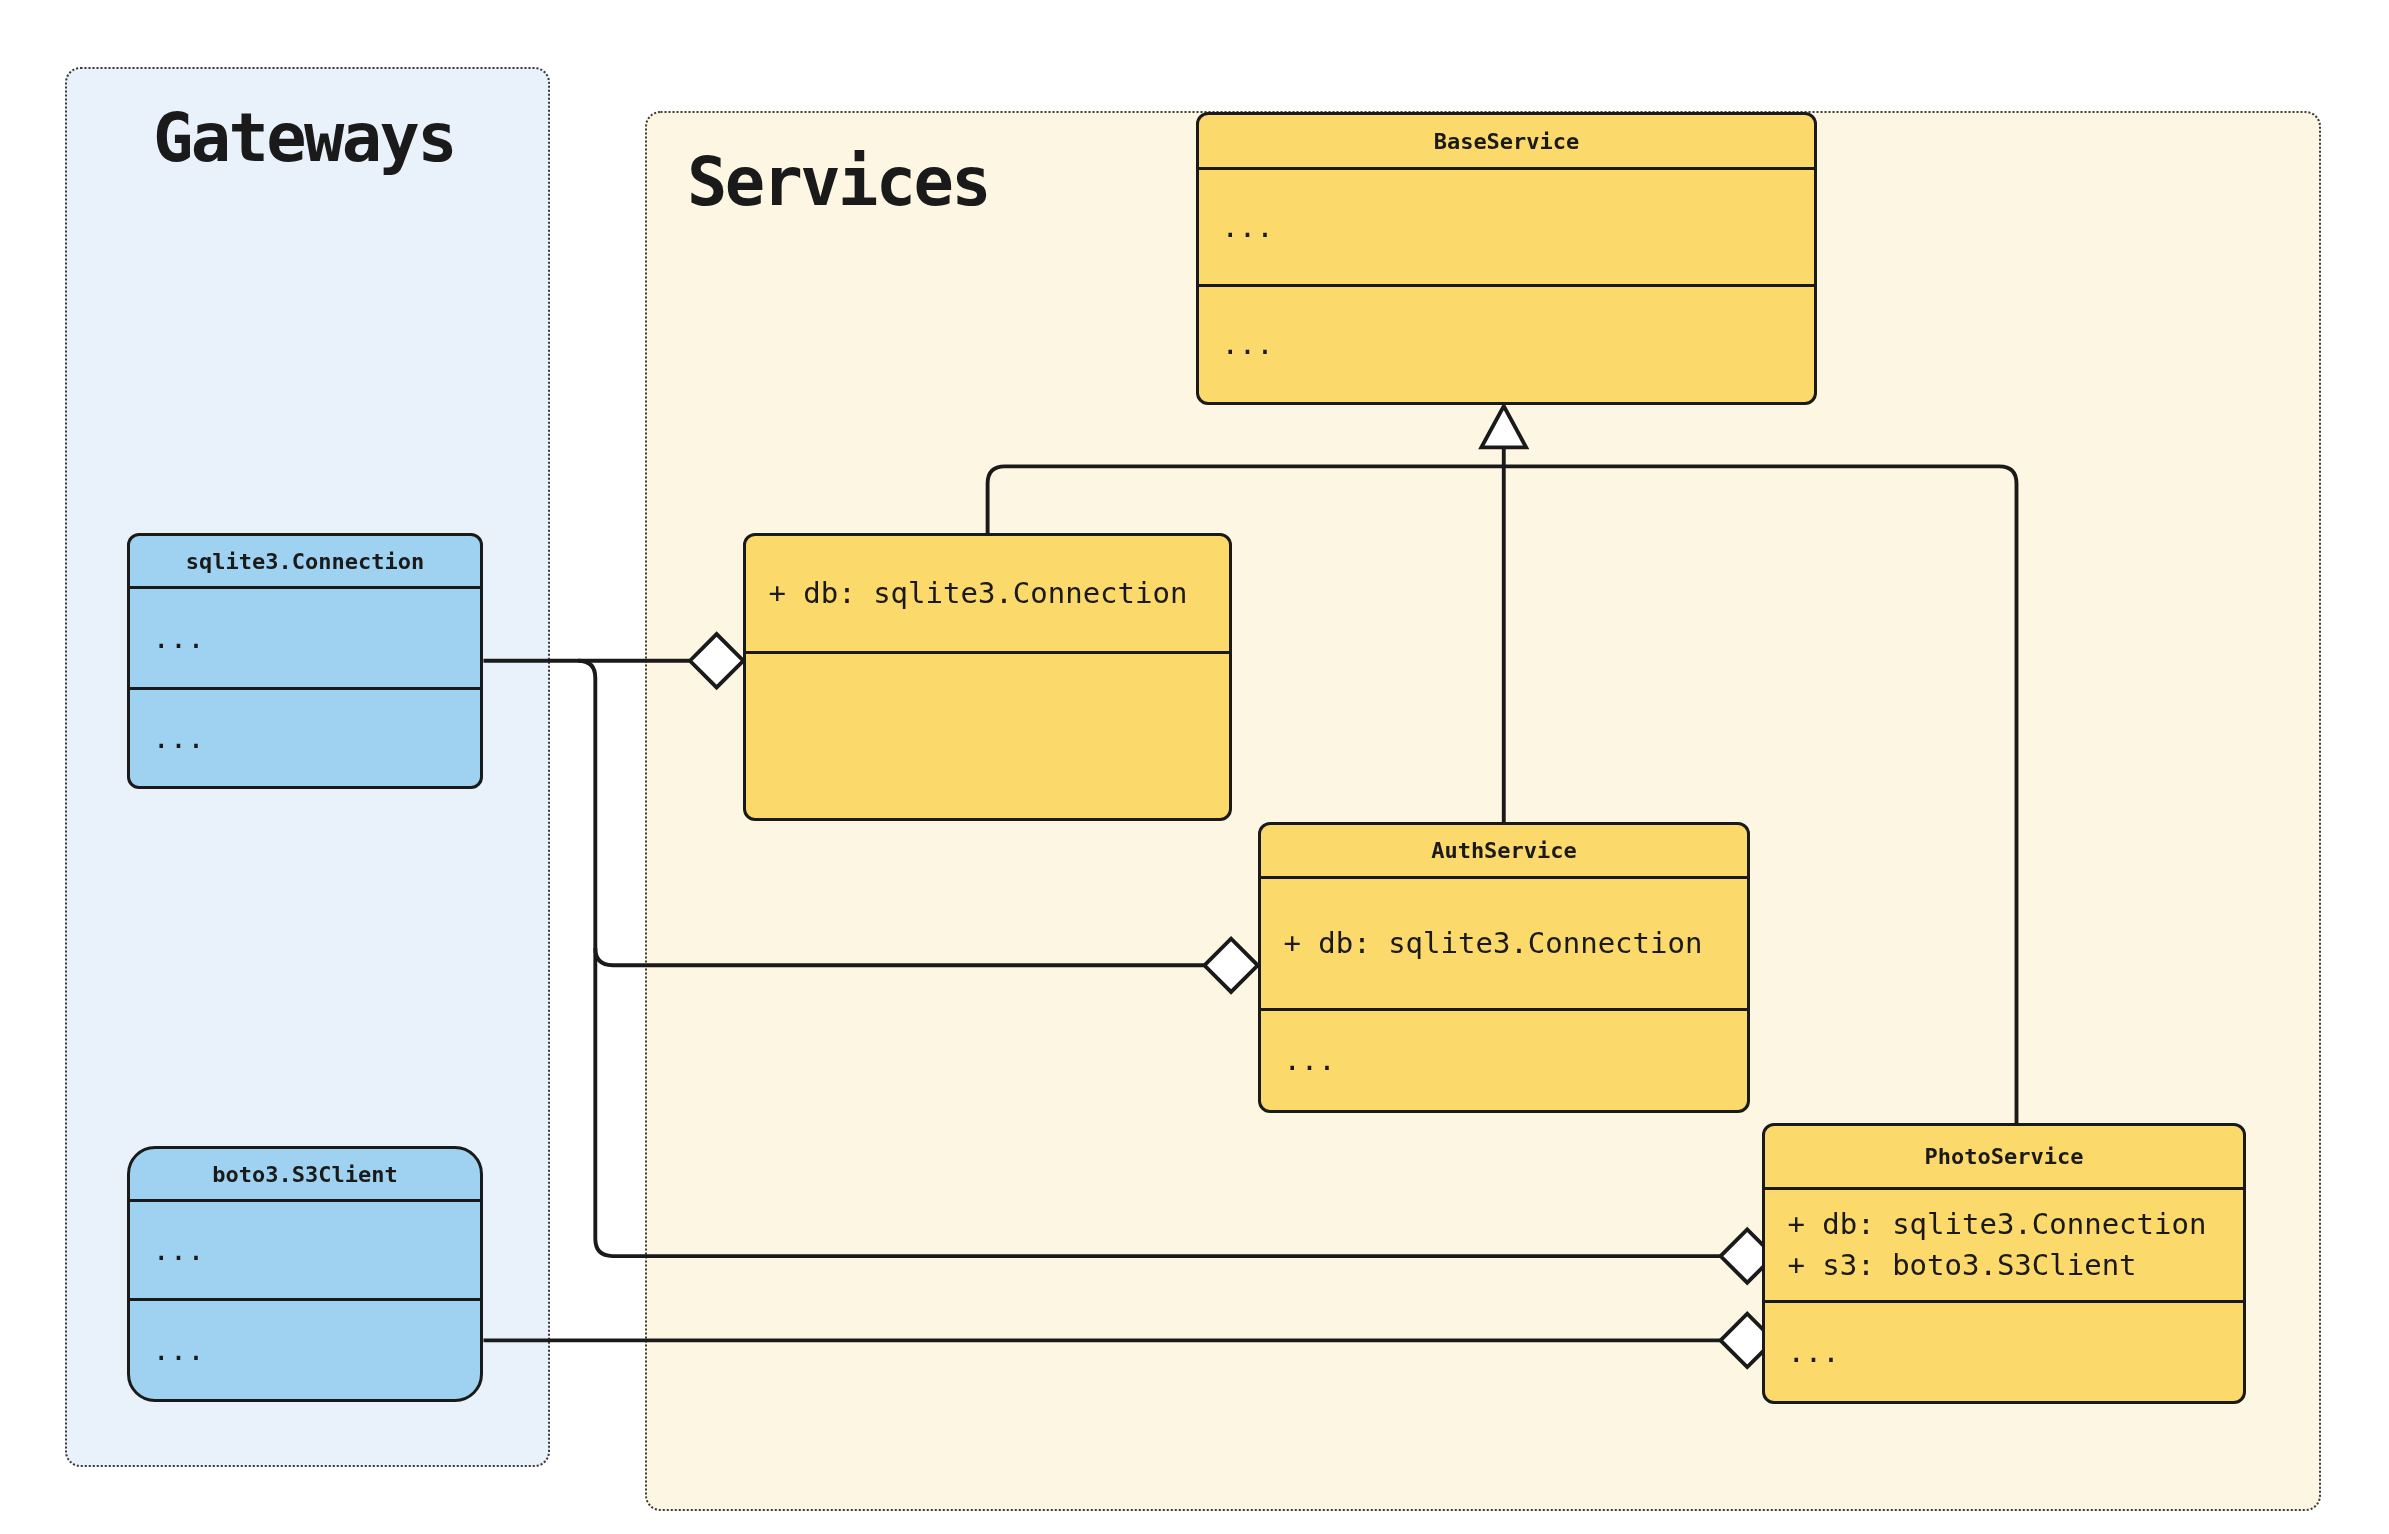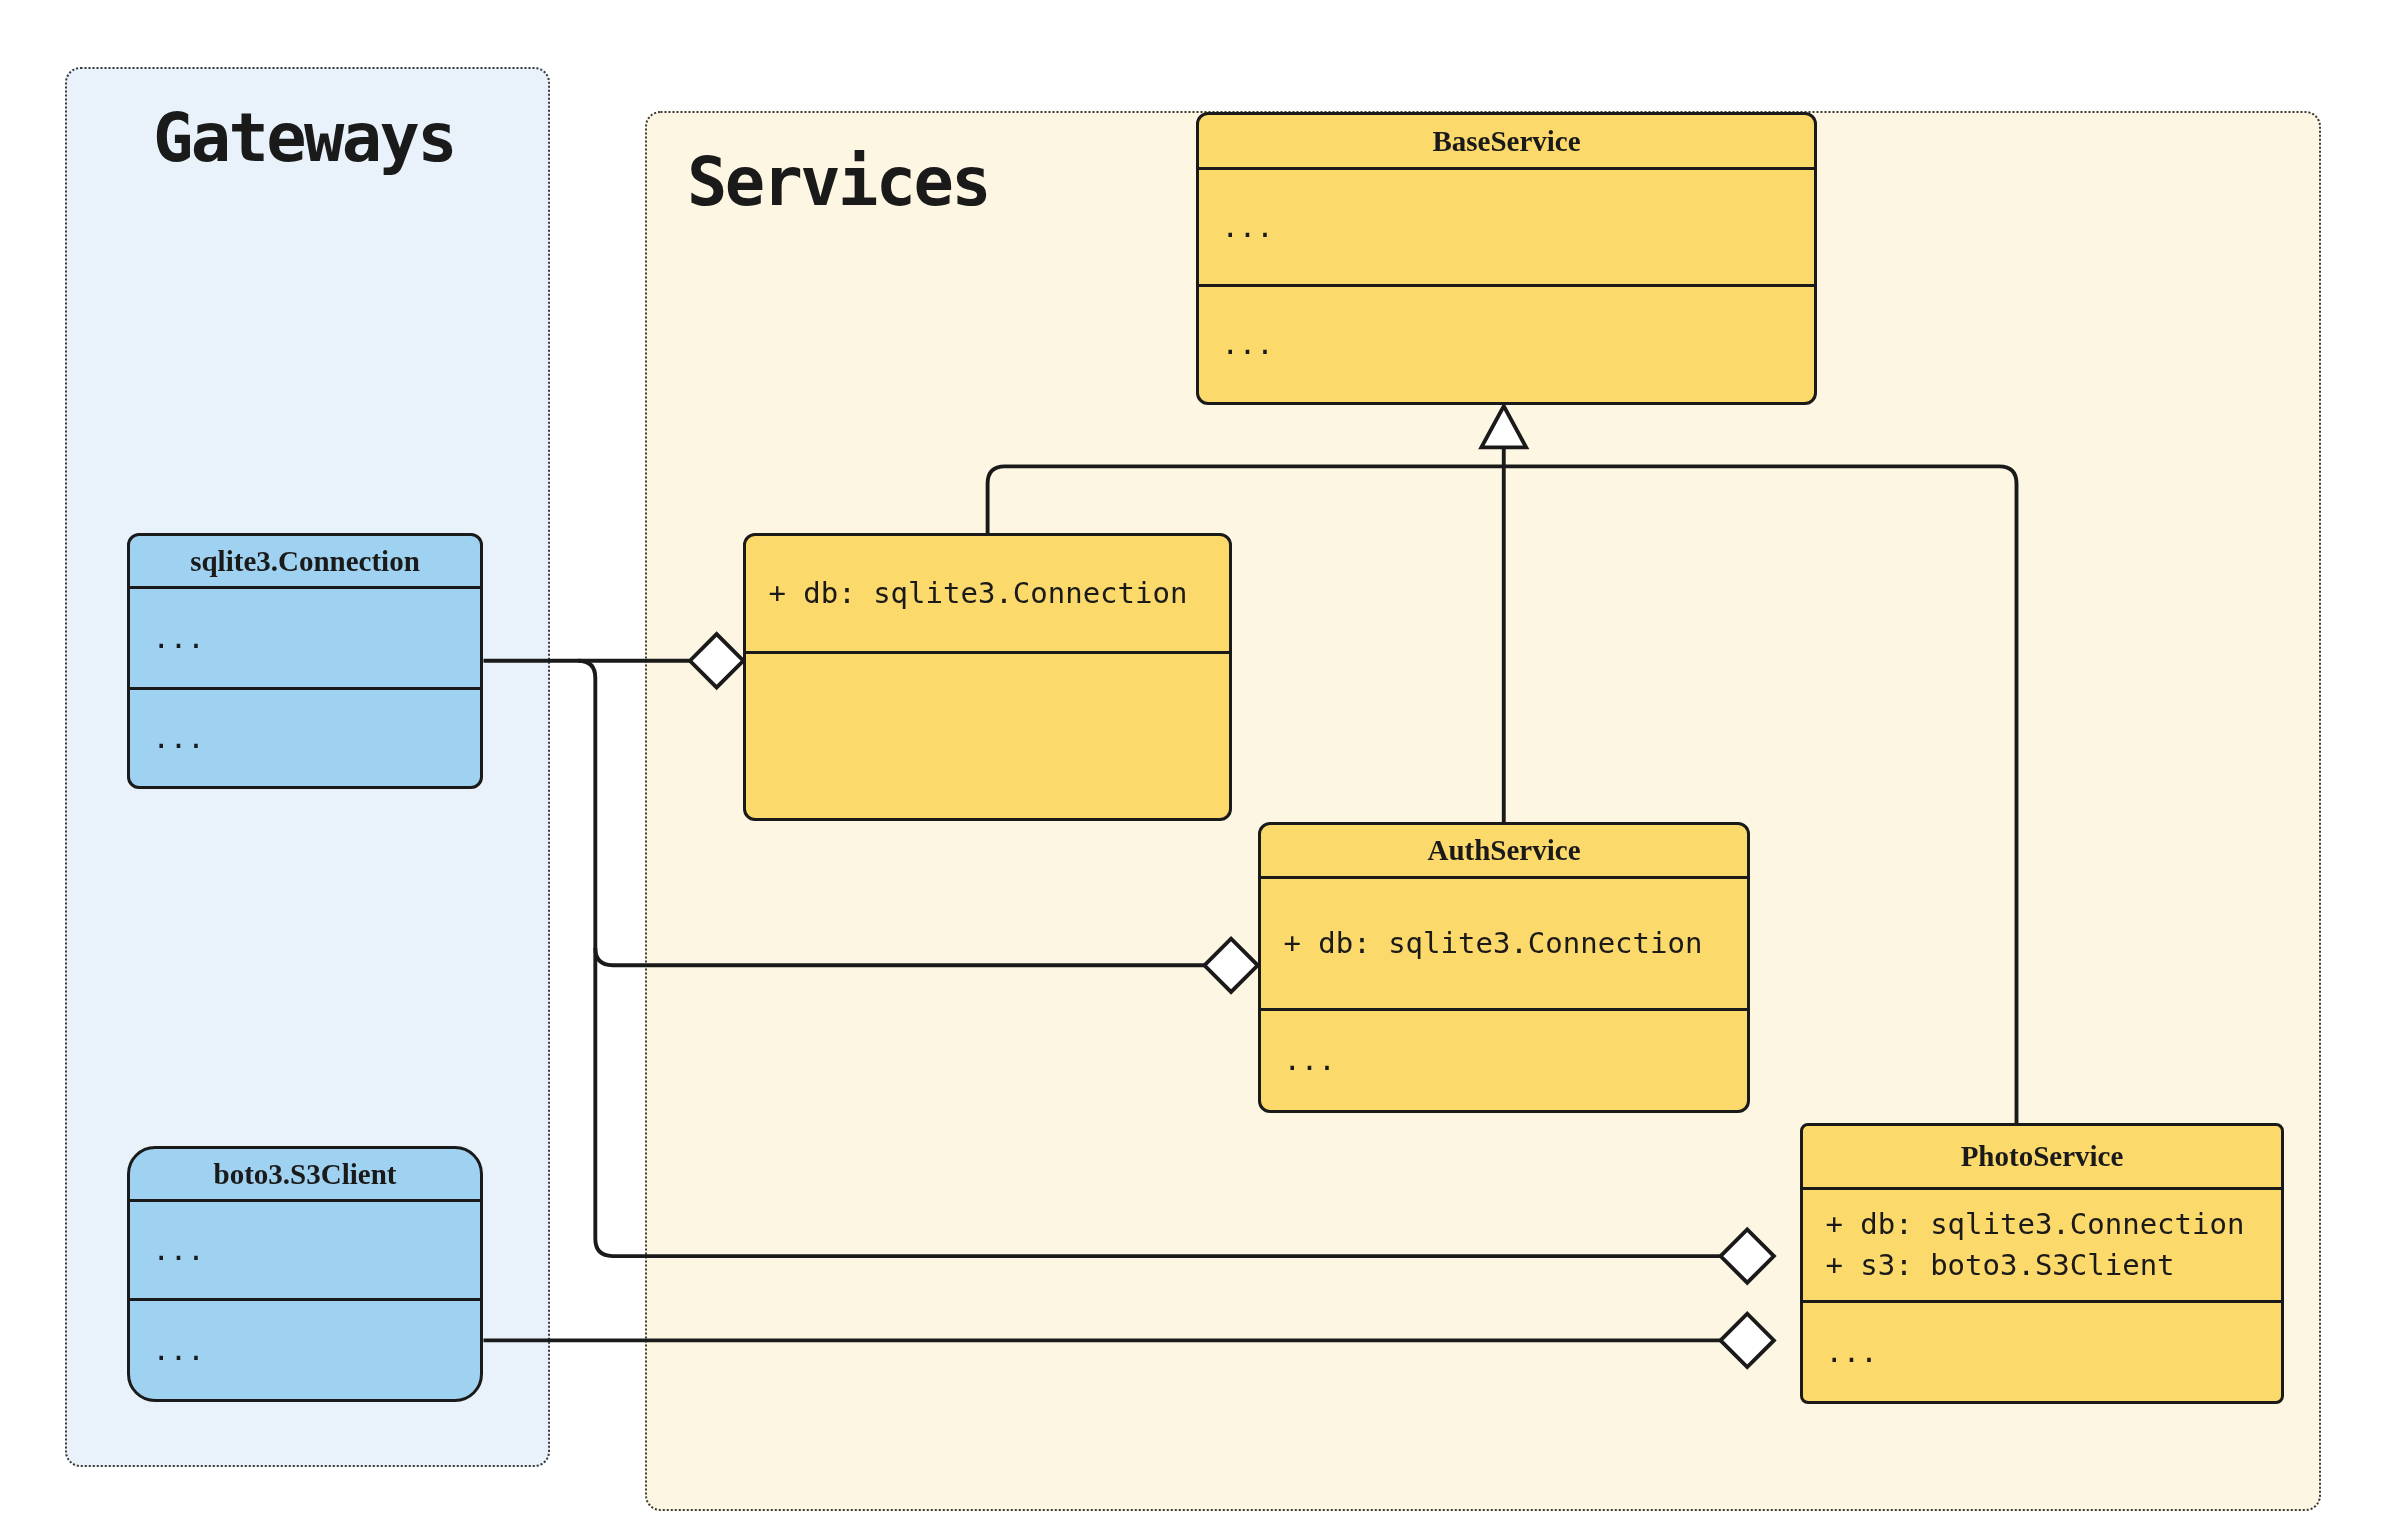--- a/index.html
+++ b/index.html
@@ -77,25 +77,24 @@
     overflow: hidden;
   }
   .uml-class.gateway { background: var(--gateway_class_fill, #9fd2f0); }
   .uml-class.service { background: var(--service_class_fill, #fcd96b); }
 
   .uml-title {
     flex: 0 0 auto;
     display: flex;
     align-items: center;
     justify-content: center;
-    font-size: 29px;
+    font-size: 22px;
     font-weight: bold;
     border-bottom: 3.4px solid var(--stroke, #1a1a1a);
     white-space: nowrap;
-    font-family: Liberation Serif, serif;
   }
   .uml-attrs, .uml-methods {
     display: flex;
     flex-direction: column;
     justify-content: center;
     padding-left: 22.4px;
     padding-right: 8.6px;
     font-size: 29px;
     line-height: 1.4;
   }
@@ -120,21 +119,21 @@
   #cls-base .uml-attrs { height: 114px; }
 
   #cls-user   { left: 743px;  top: 533px;  width: 489px; height: 288px; }
   #cls-user .uml-title { height: 48px; }
   #cls-user .uml-attrs { height: 115px; }
 
   #cls-auth   { left: 1258px; top: 822px;  width: 492px; height: 291px; }
   #cls-auth .uml-title { height: 51px; }
   #cls-auth .uml-attrs { height: 129px; }
 
-  #cls-photo  { left: 1800px; top: 1123px; width: 484px; height: 281px; border-radius: 8px; }
+  #cls-photo  { left: 1762px; top: 1123px; width: 484px; height: 281px; }
   #cls-photo .uml-title { height: 61px; }
   #cls-photo .uml-attrs { height: 110px; }
 </style>
 </head>
 <body>
 
 <div class="canvas">
 
   <section class="panel panel-gateways">
     <div class="panel-title">Gateways</div>

